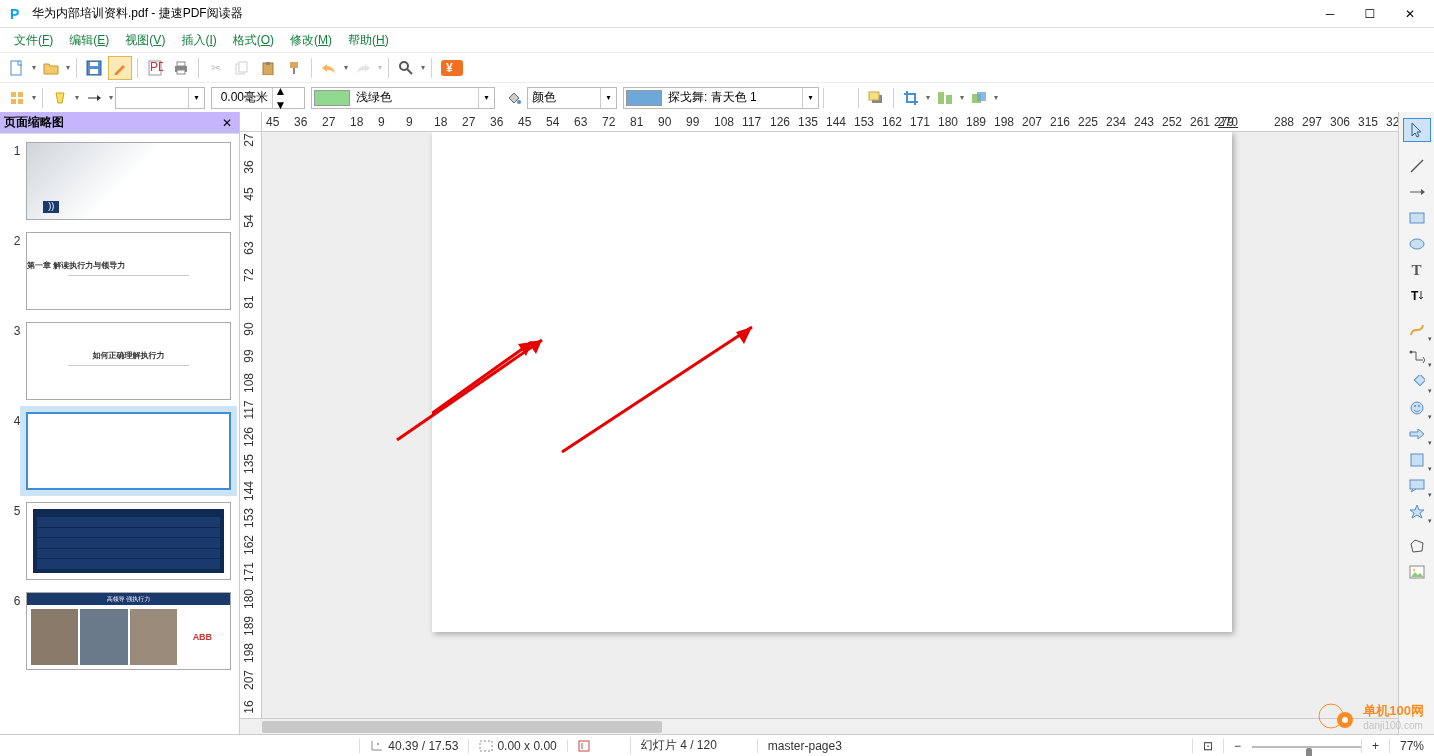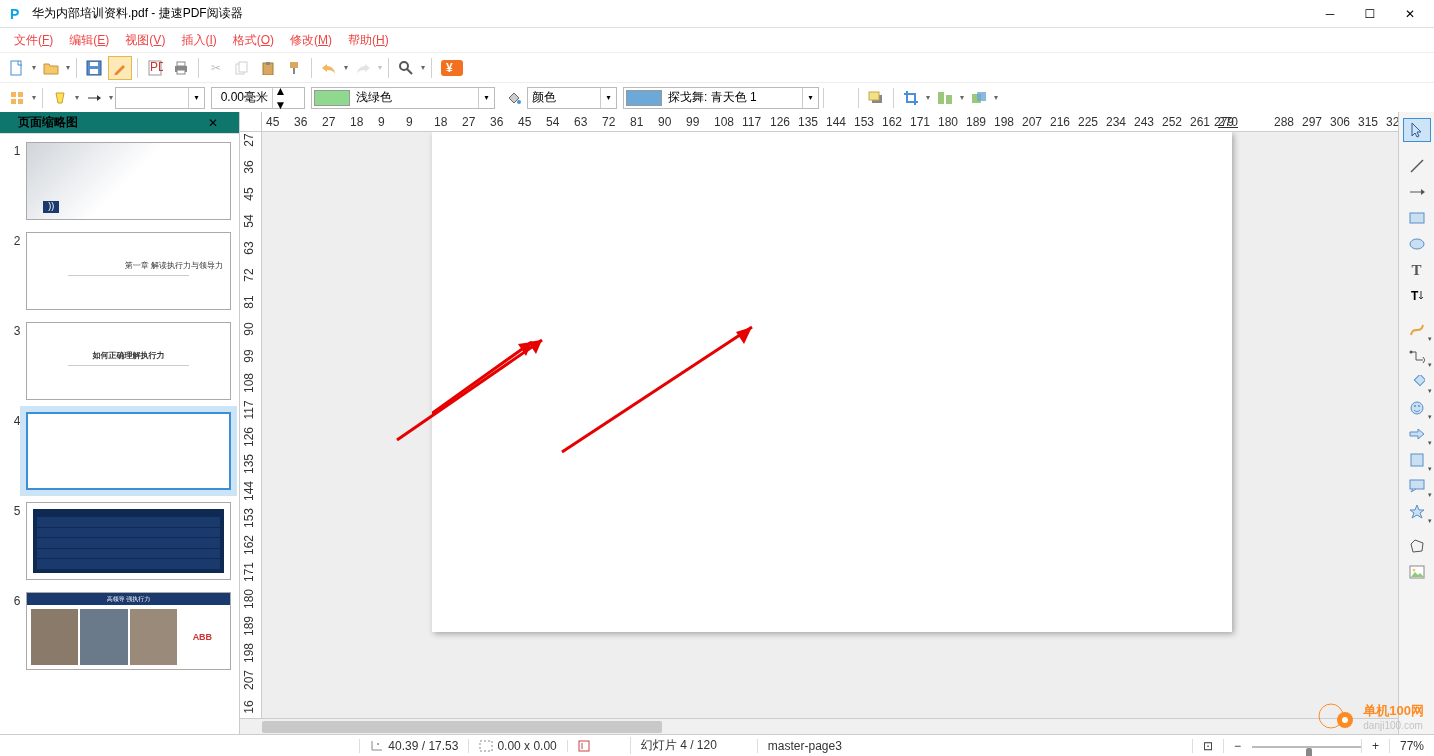--- a/index.html
+++ b/index.html
@@ -3,33 +3,33 @@
 <meta charset="utf-8">
 <style>
 *{box-sizing:border-box;margin:0;padding:0;font-family:"Microsoft YaHei","Segoe UI",sans-serif;font-size:12px;user-select:none}
 body{width:1434px;height:756px;background:#fff;display:flex;flex-direction:column;overflow:hidden}
 .titlebar{height:28px;background:#fff;display:flex;align-items:center;padding:0 4px;border-bottom:1px solid #e0e0e0}
 .titlebar .appicon{width:16px;height:16px;margin:0 6px;color:#0da2e6;font-weight:bold;font-size:14px}
 .titlebar .title{flex:1;color:#000}
 .winbtns{display:flex}
 .winbtns .wb{width:40px;height:28px;display:flex;align-items:center;justify-content:center;color:#000}
 .menubar{height:24px;display:flex;align-items:center;padding:0 6px;background:#fff}
-.menubar .mi{padding:2px 8px;color:#ef4444}
+.menubar .mi{padding:2px 8px;color:#15803d}
 .menubar .mi u{text-decoration:underline}
 .toolbar{height:30px;display:flex;align-items:center;padding:2px 4px;background:#fff;border-top:1px solid #eee}
 .tb{width:24px;height:24px;margin:0 1px;display:flex;align-items:center;justify-content:center;color:#555;position:relative}
 .sep{width:1px;height:20px;background:#d0d0d0;margin:0 4px}
 .drop{width:8px;display:flex;align-items:center;justify-content:center;font-size:8px;color:#666}
 .combo{display:flex;align-items:center;border:1px solid #bbb;height:22px;background:#fff}
 .combo input{border:none;outline:none;padding:0 4px;height:20px;font-size:12px}
 .combo .cbtn{width:16px;display:flex;align-items:center;justify-content:center;border-left:1px solid #ccc;height:100%;font-size:8px}
 .swatch{width:36px;height:16px;border:1px solid #999}
 .main{flex:1;display:flex;min-height:0}
 .sidepanel{width:240px;border-right:1px solid #ccc;display:flex;flex-direction:column;background:#fff}
-.sidehead{height:22px;display:flex;align-items:center;padding:0 18px;border-bottom:1px solid #ddd;background:#0f766e}
+.sidehead{height:22px;display:flex;align-items:center;padding:0 4px;border-bottom:1px solid #ddd;background:#c4b5fd}
 .sidehead .lbl{flex:1;font-weight:bold}
 .sidehead .x{width:16px;text-align:center;cursor:pointer}
 .thumbs{flex:1;overflow:auto;padding:8px}
 .thumb{display:flex;margin-bottom:12px}
 .thumb .num{width:18px;text-align:center;color:#333;padding-top:2px}
 .thumb .card{flex:1;height:78px;border:1px solid #aaa;background:#fff;position:relative;overflow:hidden}
 .thumb.sel .card{border:2px solid #3a8fd6;box-shadow:0 0 0 6px #cde4f7}
 .canvaswrap{flex:1;display:flex;flex-direction:column;background:#eeeeee;min-width:0}
 .hruler{height:20px;background:#fff;border-bottom:1px solid #ccc;display:flex}
 .hruler .corner{width:22px;border-right:1px solid #ccc}
@@ -270,21 +270,21 @@
         <div class="thumb">
           <div class="num">1</div>
           <div class="card">
             <div style="position:absolute;inset:0;background:linear-gradient(135deg,#d0d5db 0%,#fff 50%)"></div>
             <div style="position:absolute;left:8%;bottom:8%;width:16px;height:12px;background:#1a3a6e;color:#fff;font-size:9px;text-align:center">))</div>
           </div>
         </div>
         <div class="thumb">
           <div class="num">2</div>
           <div class="card">
-            <div style="position:absolute;left:0;right:7px;top:35%;text-align:right;font-size:8px;font-weight:normal;color:#333">第一章 解读执行力与领导力</div>
+            <div style="position:absolute;left:0;right:7px;top:35%;text-align:left;font-size:8px;font-weight:bold;color:#333">第一章 解读执行力与领导力</div>
             <div style="position:absolute;left:20%;right:20%;top:55%;height:1px;background:#ccc"></div>
           </div>
         </div>
         <div class="thumb">
           <div class="num">3</div>
           <div class="card">
             <div style="position:absolute;left:0;right:0;top:35%;text-align:center;font-size:8px;font-weight:bold;color:#333">如何正确理解执行力</div>
             <div style="position:absolute;left:20%;right:20%;top:55%;height:1px;background:#ccc"></div>
           </div>
         </div>

